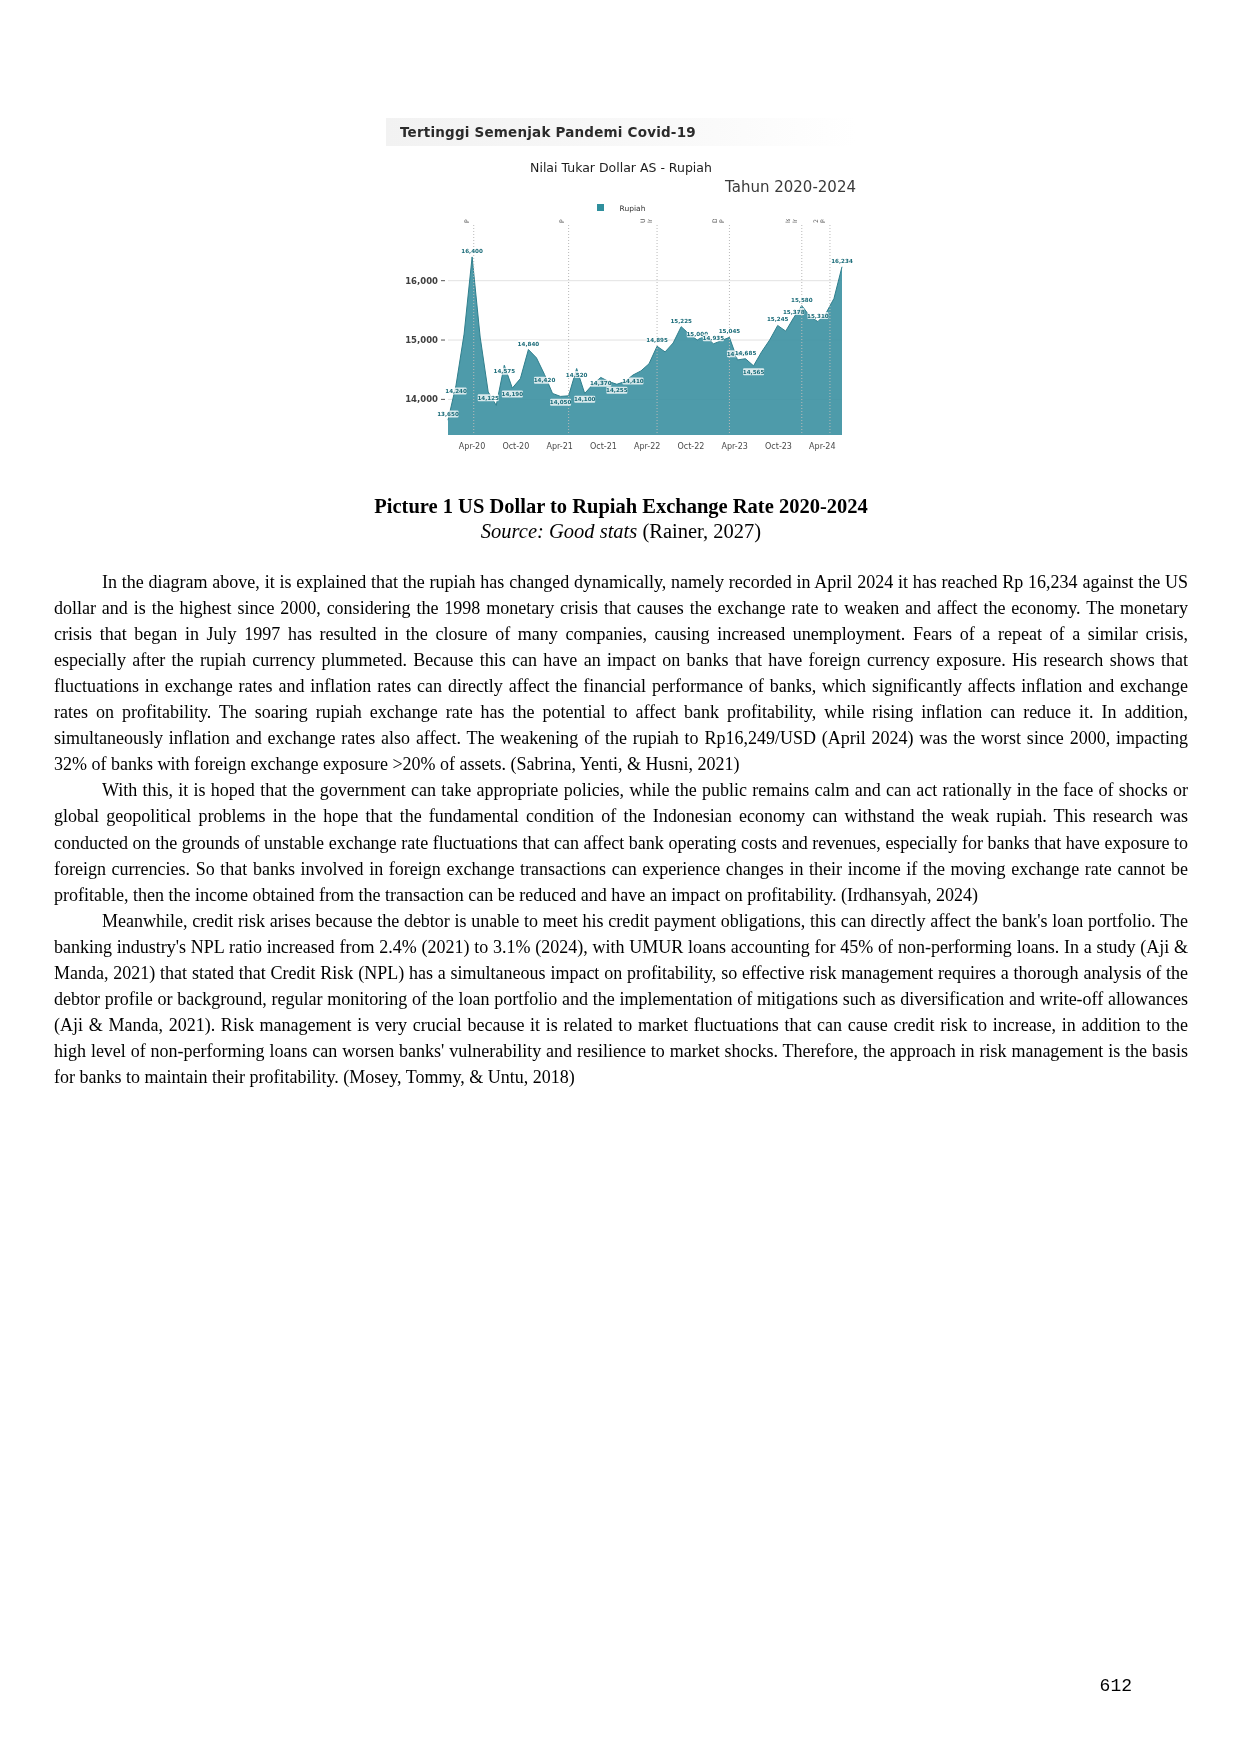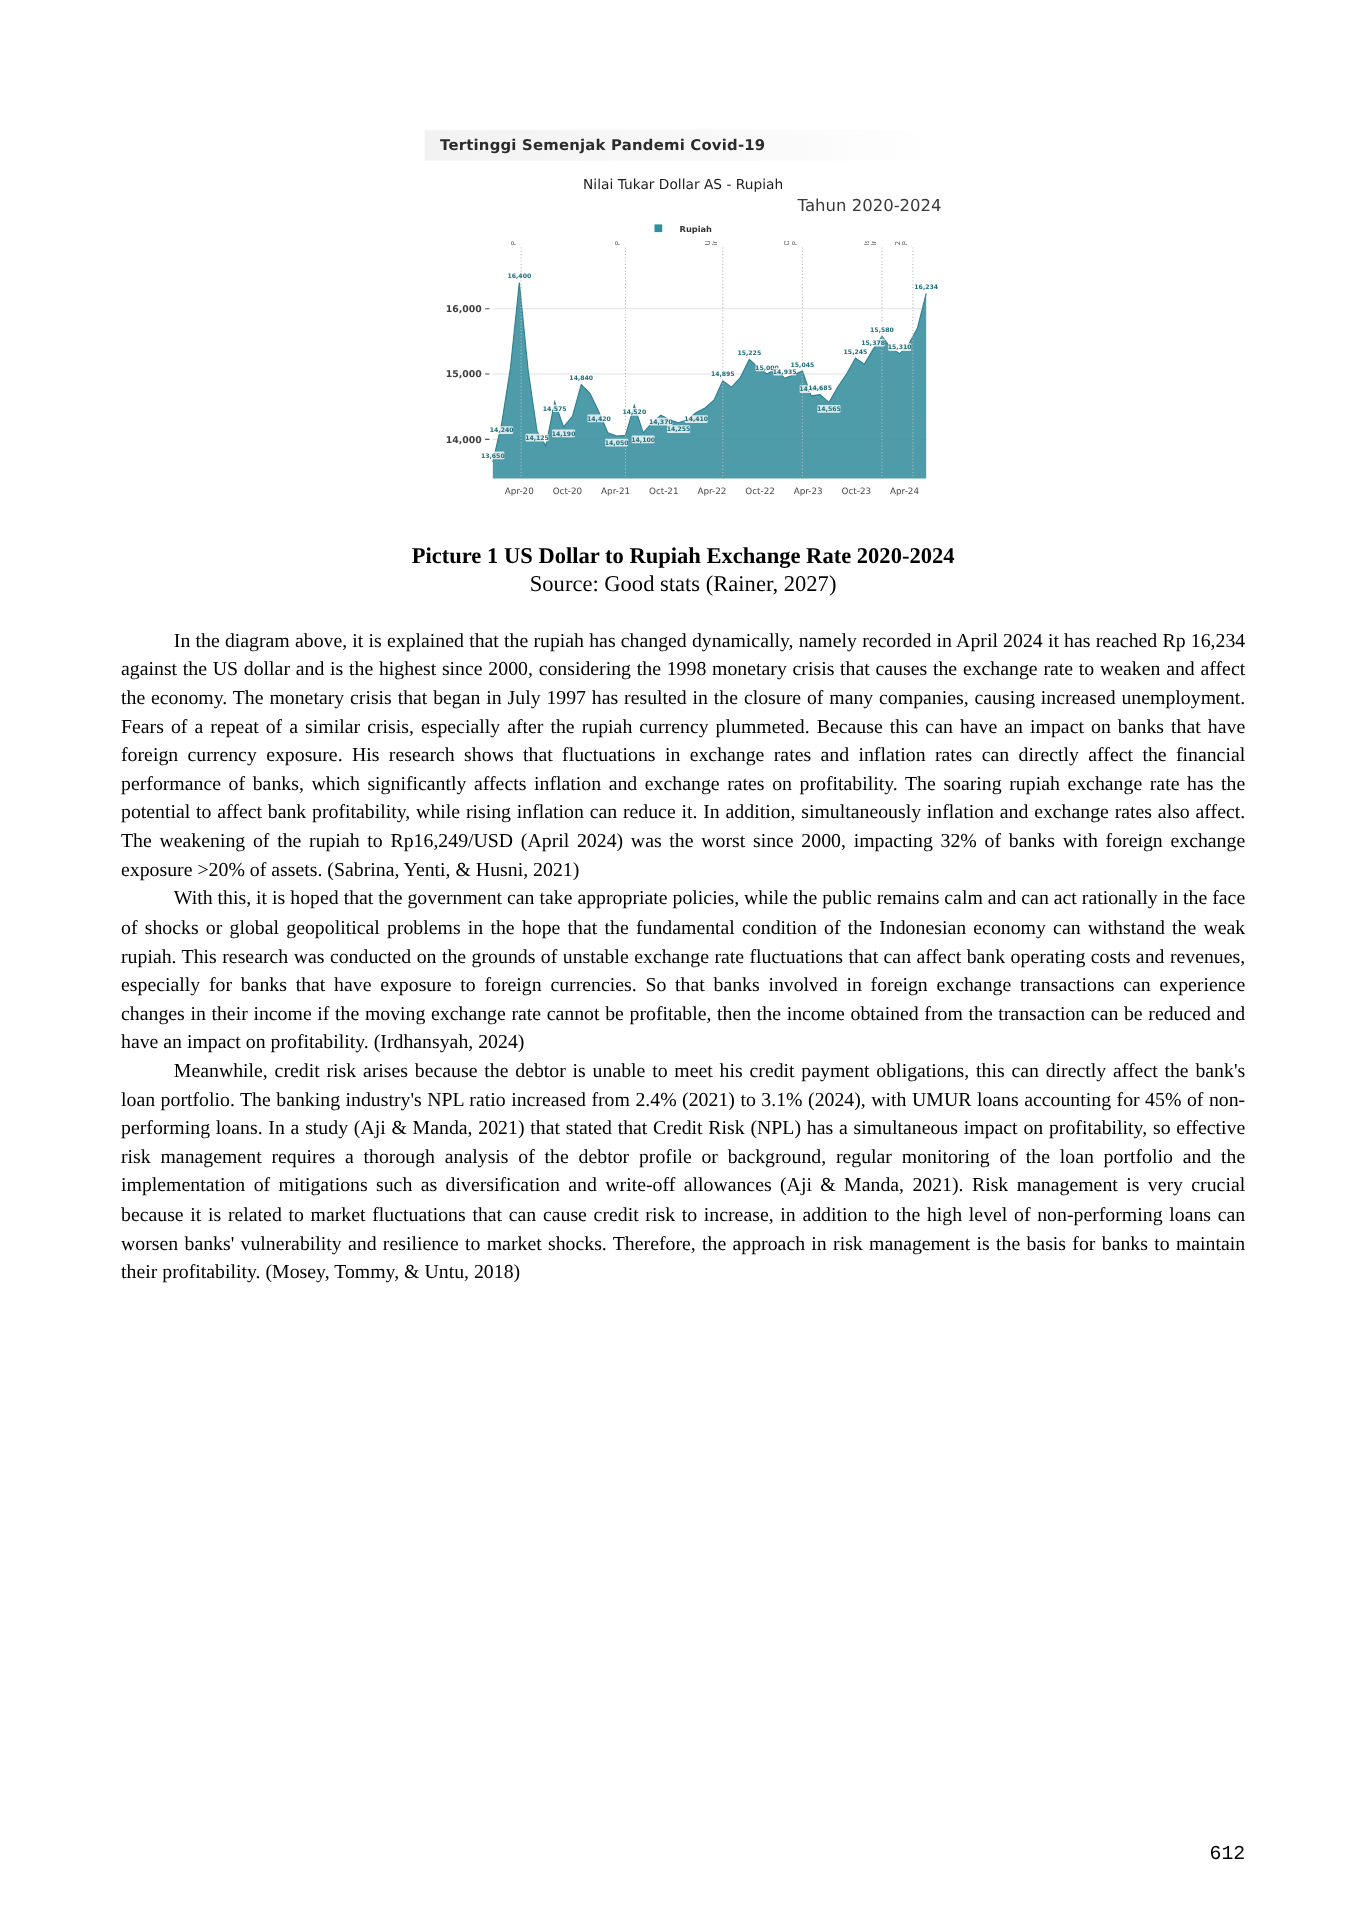--- a/index.html
+++ b/index.html
@@ -13,21 +13,21 @@
     font-family: "Liberation Serif", serif;
     color: #000000;
     position: relative;
     overflow: hidden;
   }
   .page {
     width: 1242px;
     height: 1754px;
     position: relative;
     box-sizing: border-box;
-    padding: 0 110px;
+    padding: 0 54px;
   }
 
   
   .figure-wrap {
     padding-top: 118px;
     display: flex;
     justify-content: center;
   }
   .chart-card {
     width: 470px;
@@ -61,21 +61,20 @@
     margin-top: 2px;
   }
   .chart-legend {
     margin-top: 8px;
     display: flex;
     justify-content: center;
     align-items: flex-start;
     gap: 16px;
     font-size: 7.5px;
     color: #333;
-    font-weight: bold;
   }
   .legend-swatch {
     width: 7px;
     height: 7px;
     background: #2f8f9d;
     display: inline-block;
   }
   .plot-area {
     position: relative;
     width: 470px;
@@ -125,20 +124,21 @@
     font-size: 20.5px;
     margin-top: 26px;
   }
   .caption-source {
     text-align: center;
     font-family: "Liberation Serif", serif;
     font-size: 20.5px;
     margin-top: 2px;
   }
   .caption-source .ital {
+    font-style: italic;
     margin-top: 15px;
   }
 
   
   .body-text {
     margin-top: 26px;
     font-size: 18px;
     line-height: 1.45;
     text-align: justify;
     text-justify: inter-word;

